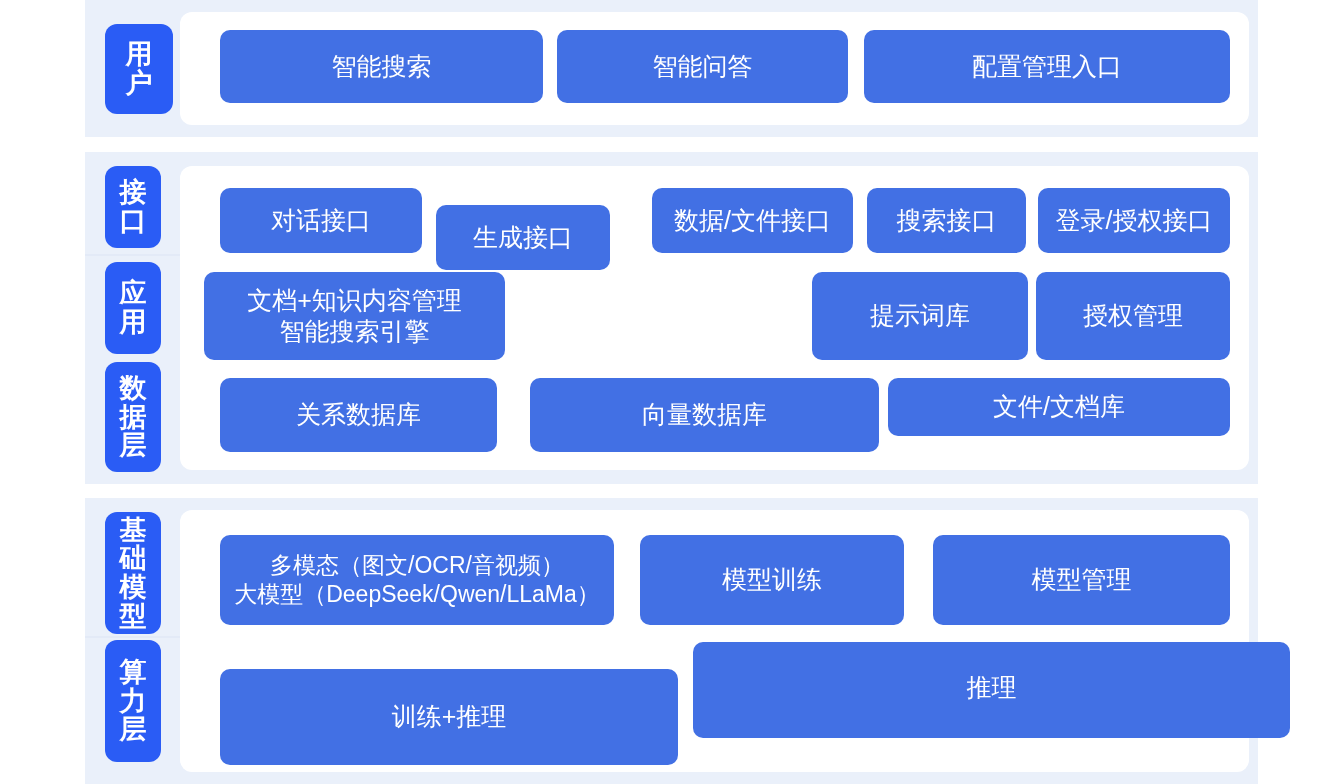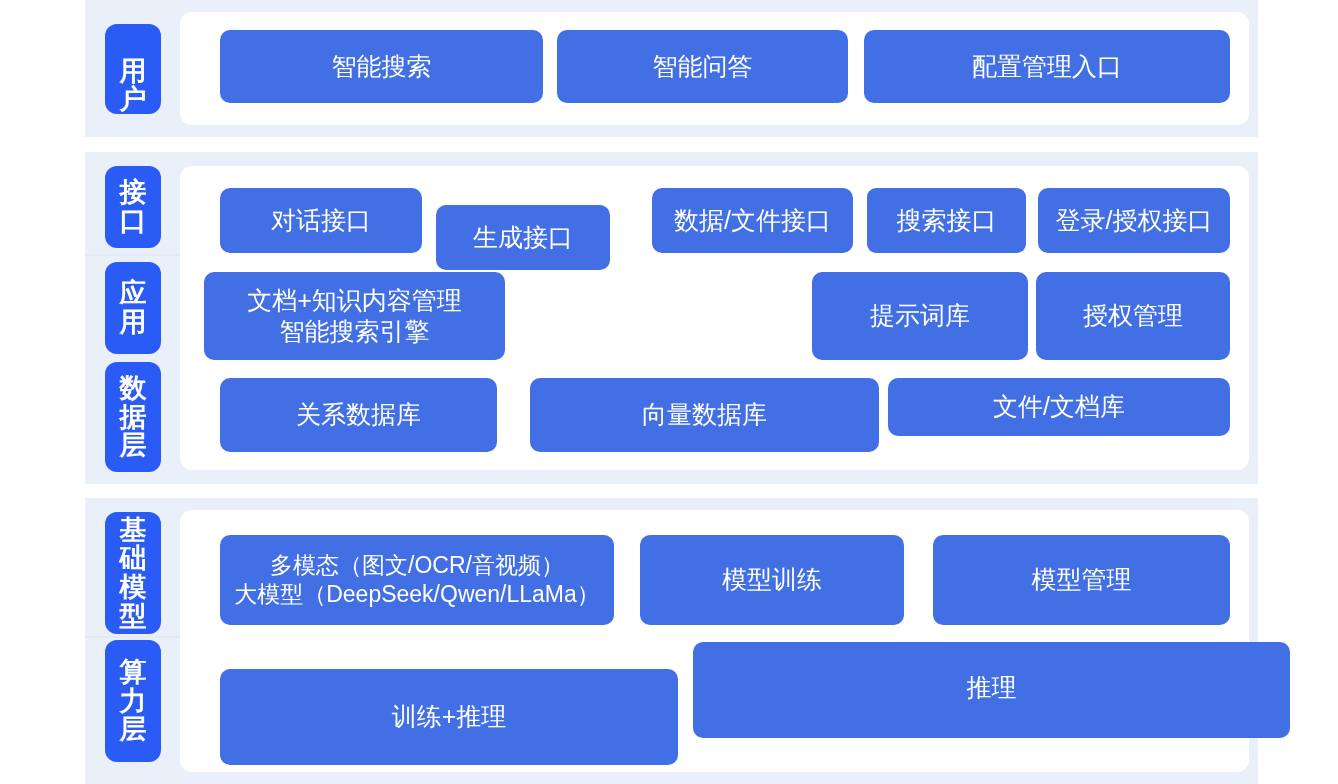--- a/index.html
+++ b/index.html
@@ -67,21 +67,21 @@
     letter-spacing: 0px;
     box-sizing: border-box;
   }
   .side-label .vtext {
     display: block;
     width: 1.15em;
     word-break: break-all;
     white-space: normal;
   }
 
-  .sl-user  { left: 105px; top: 24px;  width: 56px; height: 90px;  font-size: 27px; align-items: flex-end; }
+  .sl-user  { left: 105px; top: 24px;  width: 68px; height: 90px;  font-size: 27px; }
   .sl-if    { left: 105px; top: 166px; width: 56px; height: 82px;  font-size: 27px; }
   .sl-app   { left: 105px; top: 262px; width: 56px; height: 92px;  font-size: 27px; }
   .sl-data  { left: 105px; top: 362px; width: 56px; height: 110px; font-size: 27px; }
   .sl-model { left: 105px; top: 512px; width: 56px; height: 122px; font-size: 27px; }
   .sl-comp  { left: 105px; top: 640px; width: 56px; height: 122px; font-size: 27px; }
 
   
   .card {
     position: absolute;
     background: #4270e4;
@@ -100,21 +100,21 @@
 
   
   .c-u1 { left: 220px; top: 30px; width: 323px; height: 73px; }
   .c-u2 { left: 557px; top: 30px; width: 291px; height: 73px; }
   .c-u3 { left: 864px; top: 30px; width: 366px; height: 73px; }
 
   
   .c-i1 { left: 220px; top: 188px; width: 202px; height: 65px; }
   .c-i2 { left: 436px; top: 205px; width: 174px; height: 65px; }
   .c-i3 { left: 652px; top: 188px; width: 201px; height: 65px; }
-  .c-i4 { left: 867px; top: 188px; width: 159px; height: 65px; border-radius: 9px; }
+  .c-i4 { left: 867px; top: 188px; width: 159px; height: 65px; }
   .c-i5 { left: 1038px; top: 188px; width: 192px; height: 65px; }
 
   
   .c-a1 { left: 204px; top: 272px; width: 301px; height: 88px; }
   .c-a2 { left: 533px; top: 272px; width: 271px; height: 88px; }
   .c-a3 { left: 812px; top: 272px; width: 216px; height: 88px; }
   .c-a4 { left: 1036px; top: 272px; width: 194px; height: 88px; }
 
   
   .c-d1 { left: 220px; top: 378px; width: 277px; height: 74px; }

